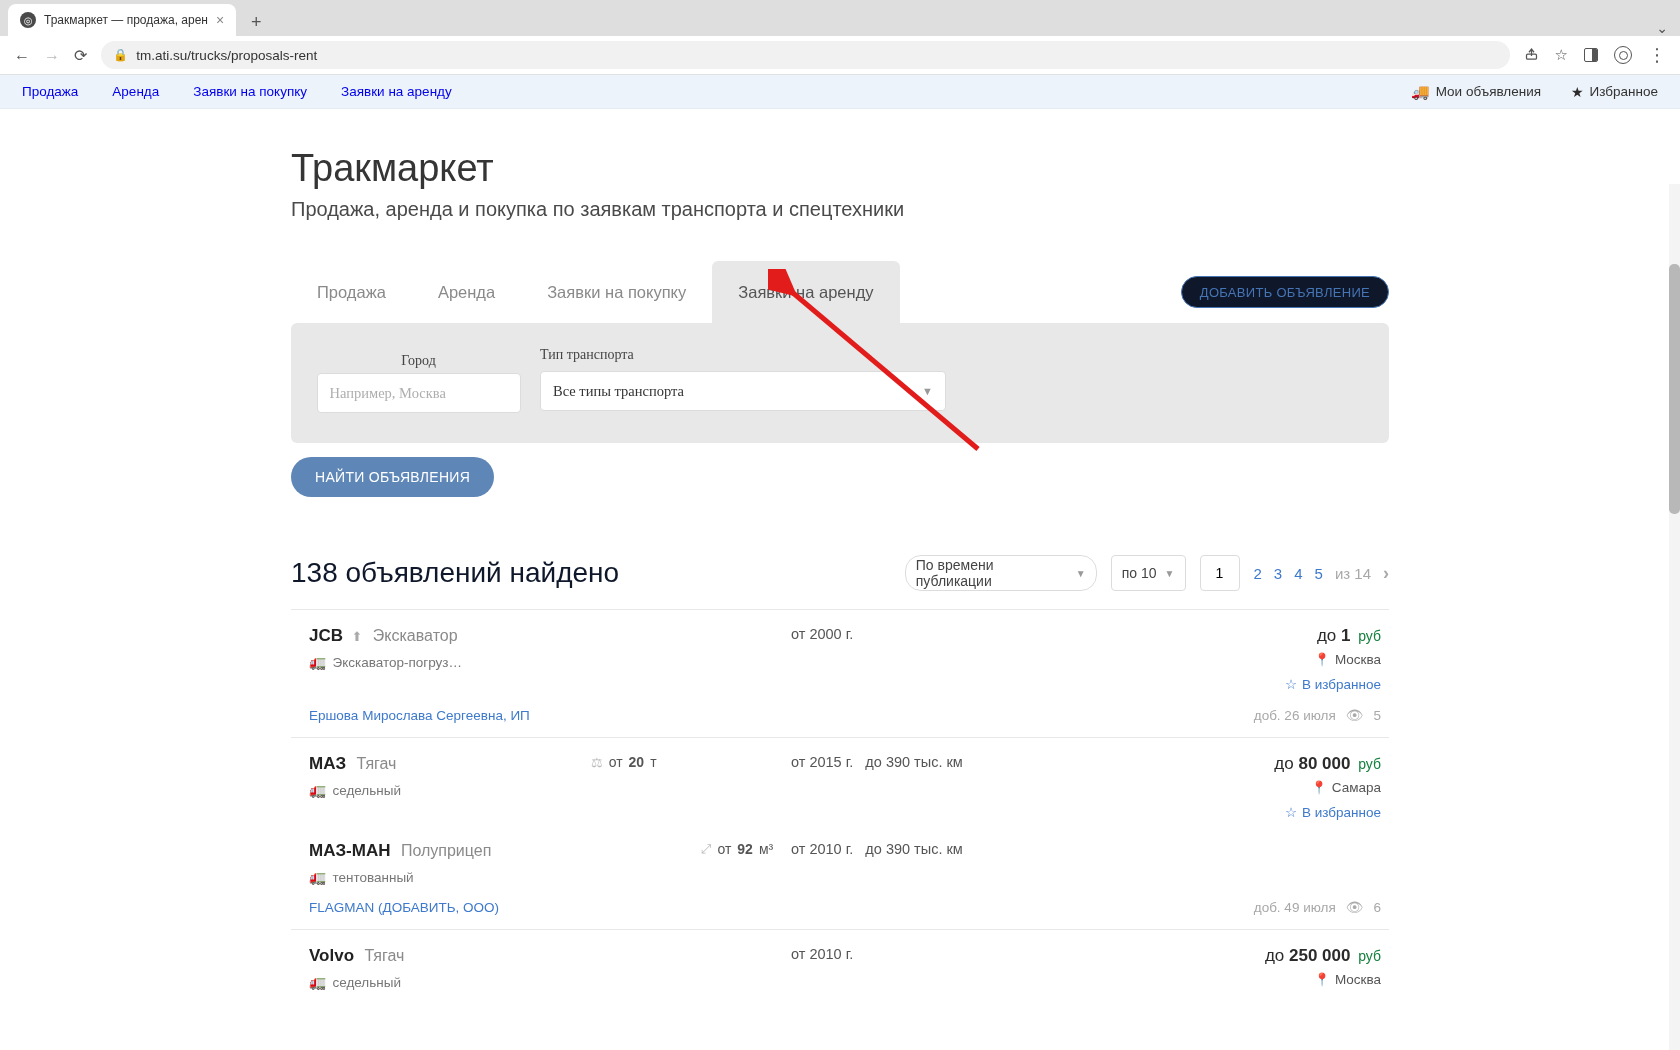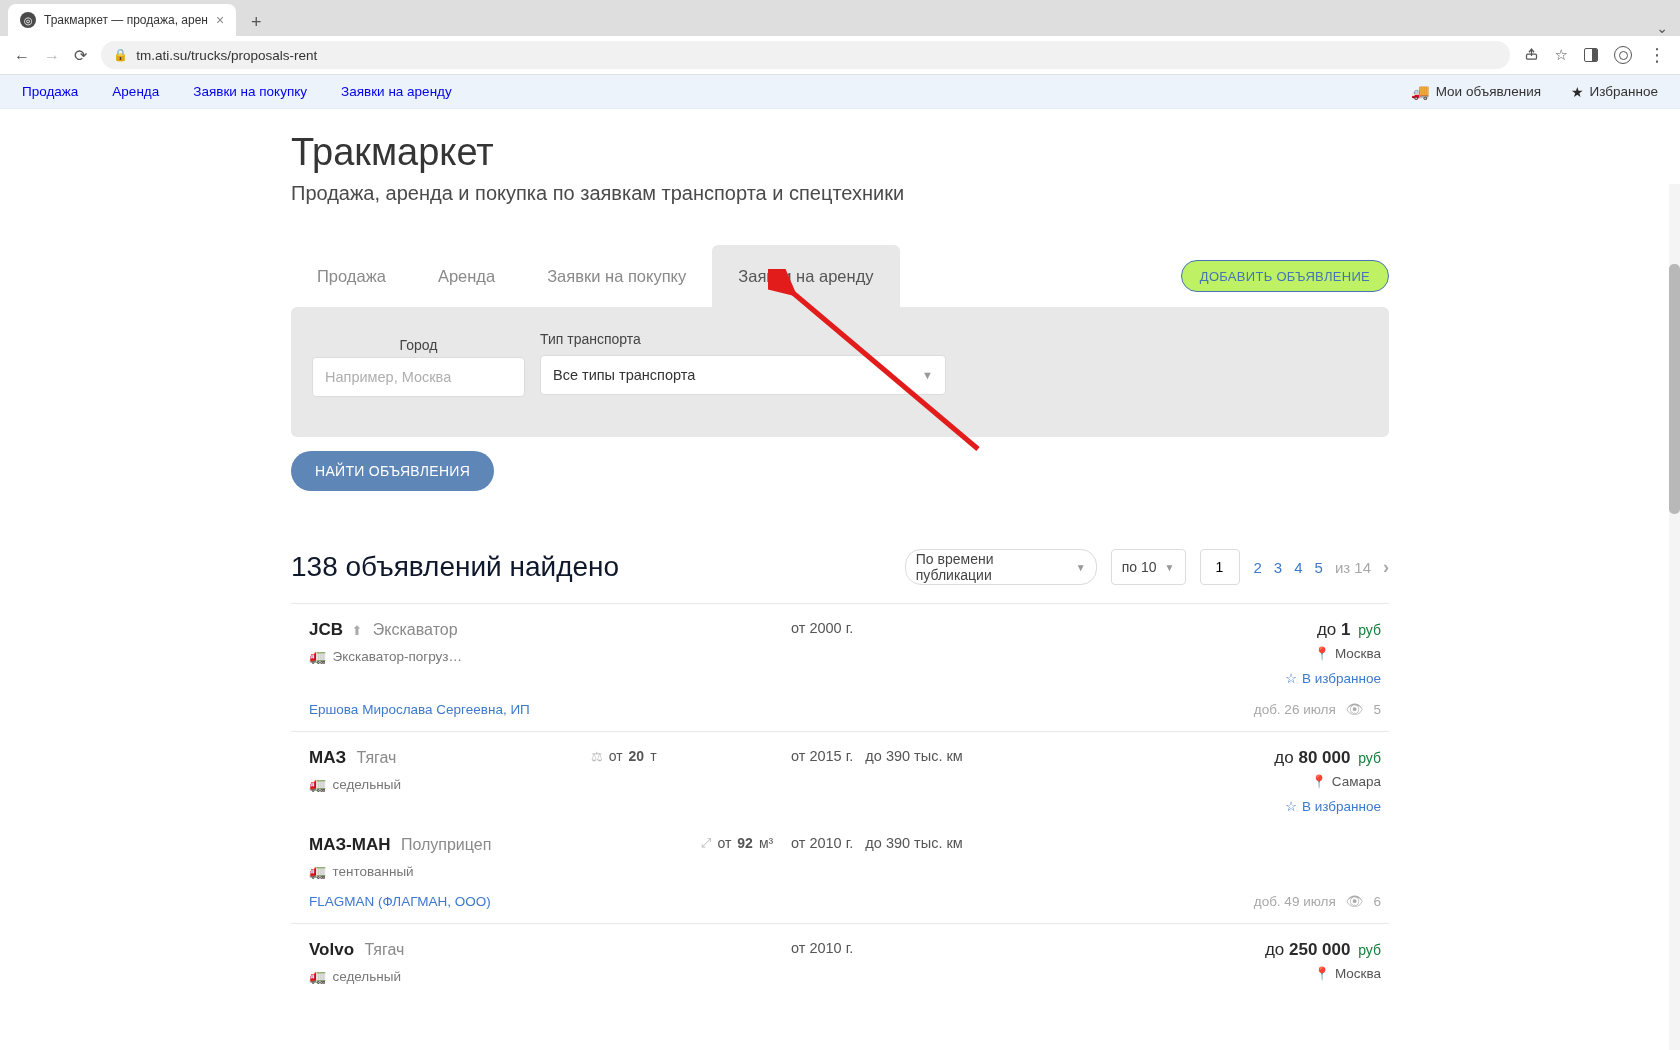--- a/index.html
+++ b/index.html
@@ -42,33 +42,33 @@
   
   .sitenav { height:34px; background:var(--header-bg); display:flex; align-items:center; padding:0 22px; font-size:13.5px; color:#333; gap:40px; border-bottom:1px solid #e5ecf4;}
   .sitenav .left { display:flex; gap:34px;}
   .sitenav .right { margin-left:auto; display:flex; gap:30px; align-items:center;}
   .sitenav .right .item { display:flex; align-items:center; gap:6px; color:#333;}
   .sitenav .right .truck { font-size:15px;}
   .sitenav .right .star { color:#2b2b2b; font-size:14px;}
 
   
   .page { flex:1; overflow-y:auto; position:relative;}
-  .page-inner { width:1098px; margin:0 auto; padding-top:22px; padding-bottom:40px;}
+  .page-inner { width:1098px; margin:16px auto; padding-top:22px; padding-bottom:40px;}
 
   h1.page-title { margin:0; font-weight:400; font-size:38px; letter-spacing:0; color:#353535;}
   .page-sub { margin-top:8px; font-size:20px; color:#4a4a4a;}
 
   
   .tabs-row { display:flex; align-items:flex-end; margin-top:40px; height:62px; position:relative;}
   .ptab { padding:0 26px; height:62px; display:flex; align-items:center; font-size:16.5px; color:var(--text-light);}
   .ptab.active { background:var(--tab-gray-bg); color:#555; border-radius:6px 6px 0 0;}
-  .addbtn { margin-left:auto; align-self:center; height:32px; padding:0 18px; border:1px solid var(--blue-outline); color:var(--blue-outline); border-radius:16px; background:#bef264; font-size:13px; letter-spacing:0.3px; display:flex; align-items:center;}
-
-  
-  .filter { background:var(--tab-gray-bg); padding:24px 30px 40px 30px; border-radius:6px 6px 6px 6px; margin-top:0;}
+  .addbtn { margin-left:auto; align-self:center; height:32px; padding:0 18px; border:1px solid var(--blue-outline); color:var(--blue-outline); border-radius:16px; background:#0f172a; font-size:13px; letter-spacing:0.3px; display:flex; align-items:center;}
+
+  
+  .filter { background:var(--tab-gray-bg); padding:24px 30px 30px 30px; border-radius:6px 6px 6px 6px; margin-top:0;font-family:Liberation Serif, serif;}
   .filter-row { display:flex; gap:24px;}
   .field { display:flex; flex-direction:column; gap:8px;}
   .field label { font-size:14px; color:#444;}
   .field .input, .field .select { height:40px; background:#fff; border:1px solid var(--border); border-radius:4px; padding:0 12px; font-size:14.5px; display:flex; align-items:center; justify-content:space-between; color:#333;}
   .field .input::placeholder { color:#aeaeae;}
   .field.city { width:195px;}
   .field.type { width:406px;}
   .select .chev { color:#999; font-size:11px;}
 
   .findbtn-wrap { display:flex; justify-content:flex-start; margin-top:14px;}
@@ -328,21 +328,21 @@
               <span>м³</span>
             </div>
           </div>
           <div class="lright1" style="margin-left:-100px;">
             <span>от 2010 г.</span>
             &nbsp;&nbsp;<span>до 390 тыс. км</span>
           </div>
           <div class="lright2"></div>
         </div>
         <div class="owner-row">
-          <a href="#" class="owner">FLAGMAN (ФЛАГМАН, ООО)</a>
+          <a href="#" class="owner">FLAGMAN (ДОБАВИТЬ, ООО)</a>
           <div class="meta">
             <span>доб. 49 июля</span>
             <span class="eye">👁</span>
             <span>6</span>
           </div>
         </div>
       </div>
 
       <div class="listing">
         <div class="lrow">

